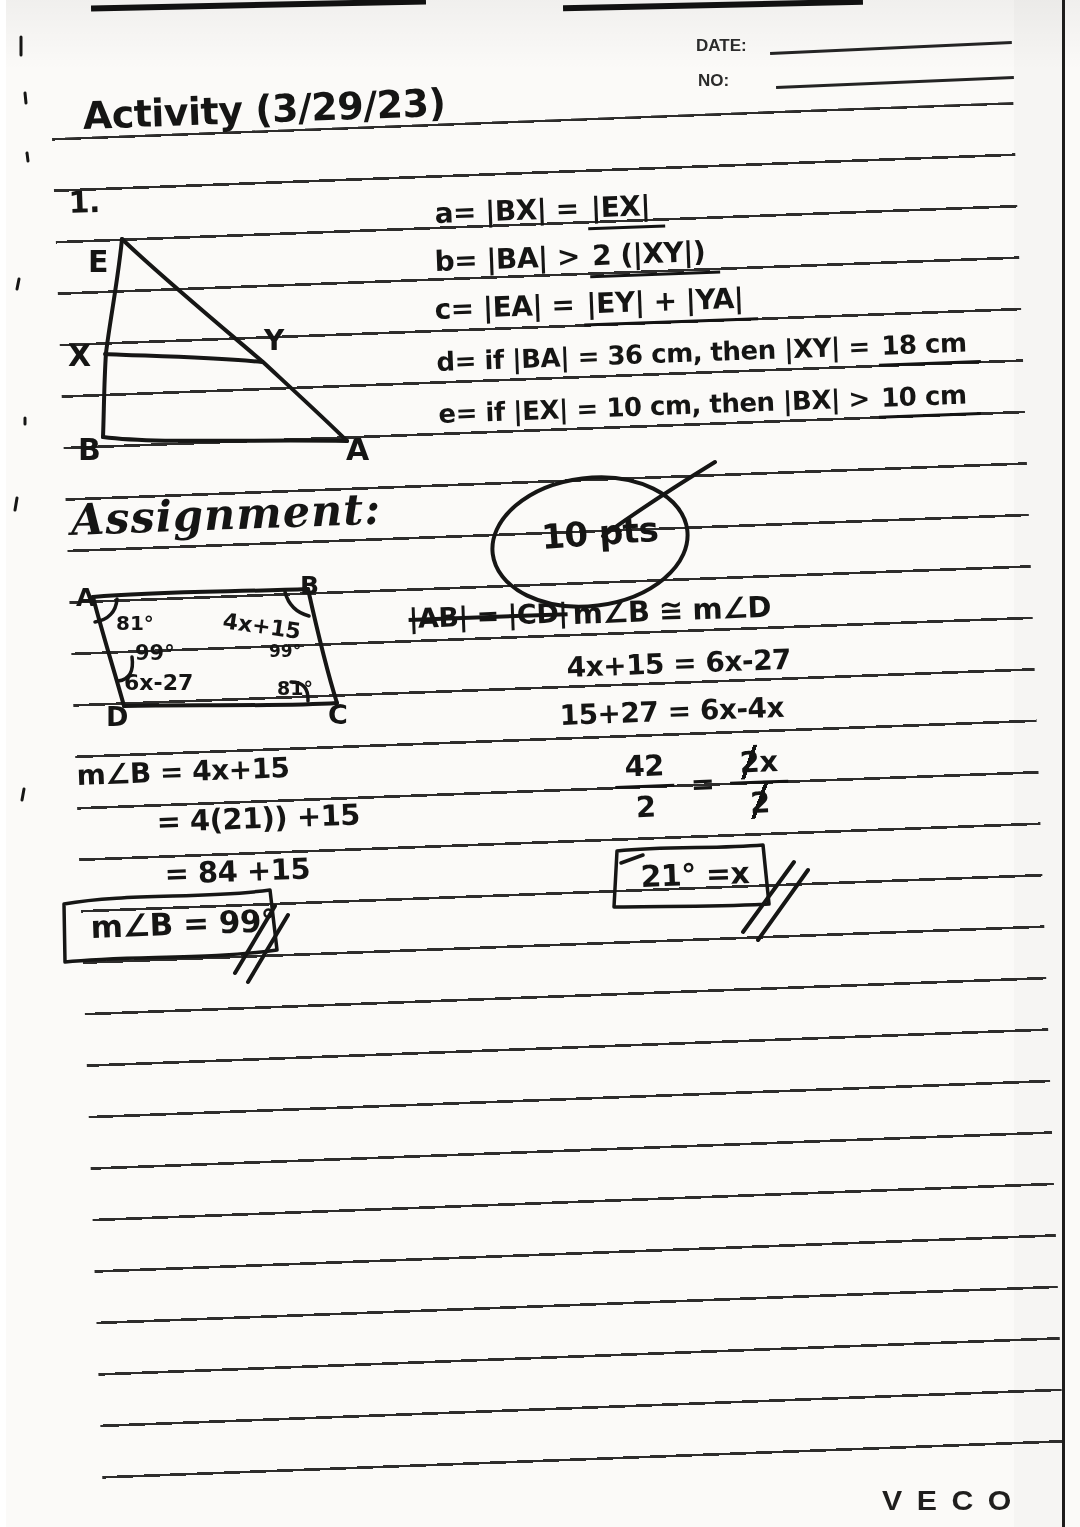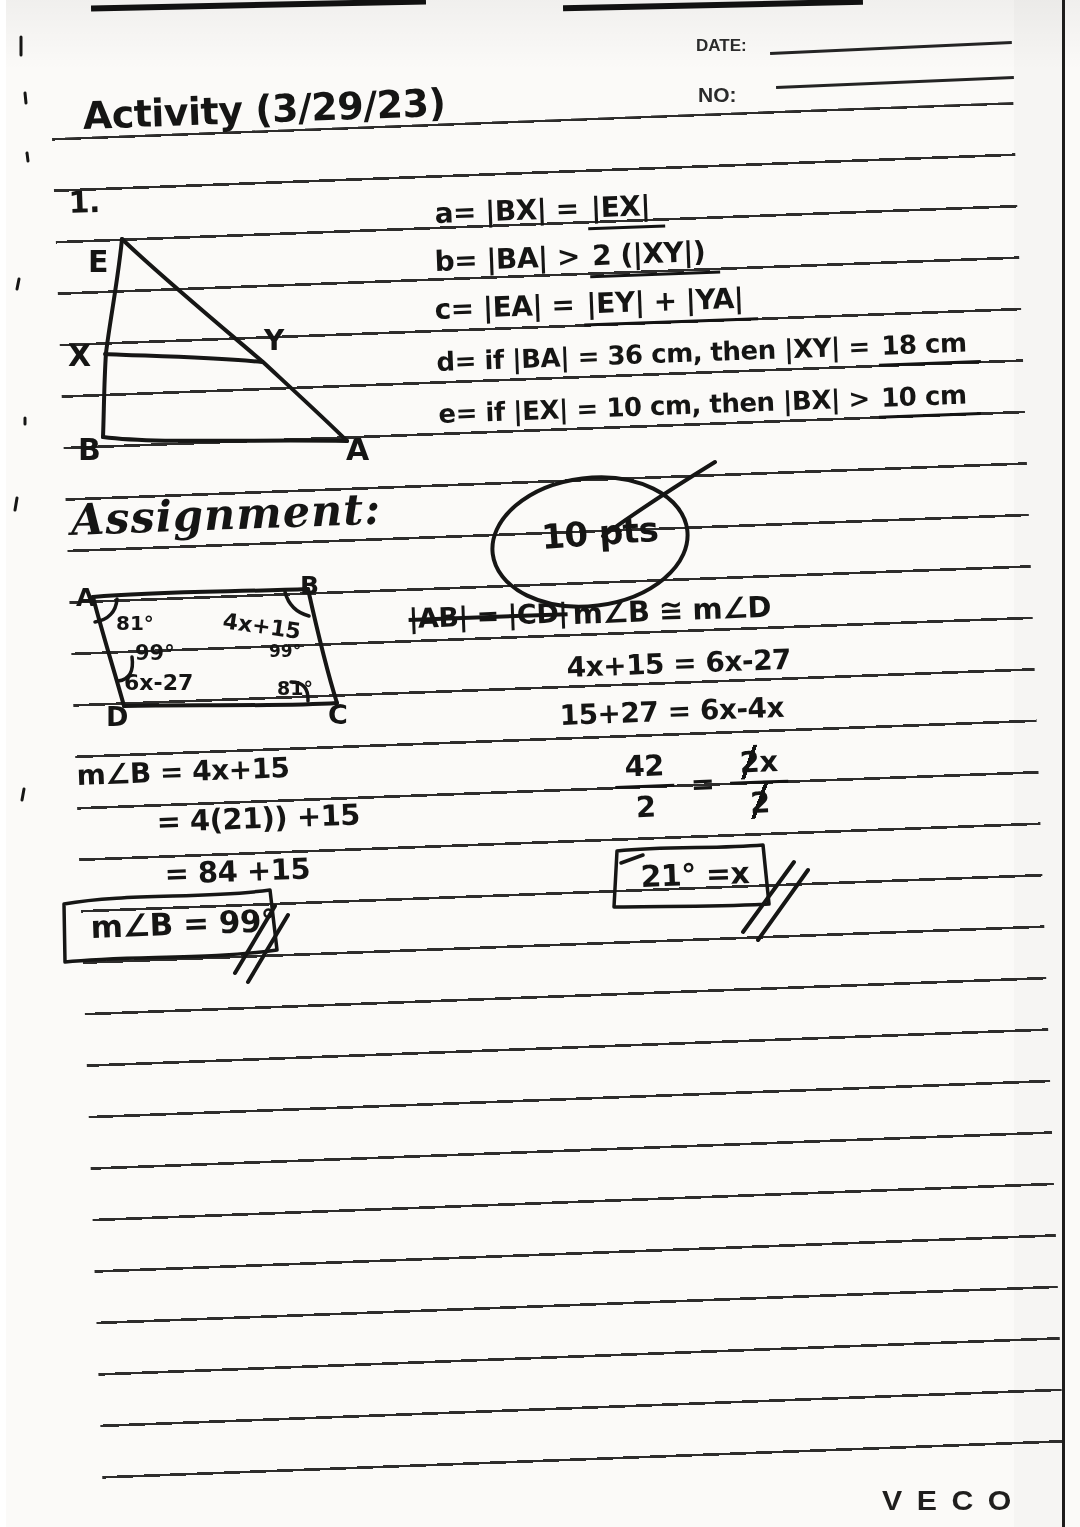--- a/index.html
+++ b/index.html
@@ -48,21 +48,21 @@
 
   <div class="shade"></div>
   <div class="rightstrip"></div>
   <div class="lines"></div>
   <div class="edge"></div>
   <div class="topseg s1"></div>
   <div class="topseg s2"></div>
 
   <div class="printed" style="left:690px;top:36px;font-size:17px;">DATE:</div>
   <div class="hdr-line" style="left:764px;top:52px;width:242px;transform:rotate(-2.6deg);"></div>
-  <div class="printed" style="left:692px;top:83px;font-size:21px;">NO:</div>
+  <div class="printed" style="left:692px;top:71px;font-size:17px;">NO:</div>
   <div class="hdr-line" style="left:770px;top:86px;width:238px;transform:rotate(-2.4deg);"></div>
 
   <div class="hw title" style="left:76px;top:95px;">Activity (3/29/23)</div>
 
   <div class="hw qnum" style="left:62px;top:186px;">1.</div>
 
   <div class="hw ansline" style="left:428px;top:198px;">
     <span>a= |BX| =</span>
     <span class="ans">|EX|</span>
   </div>

